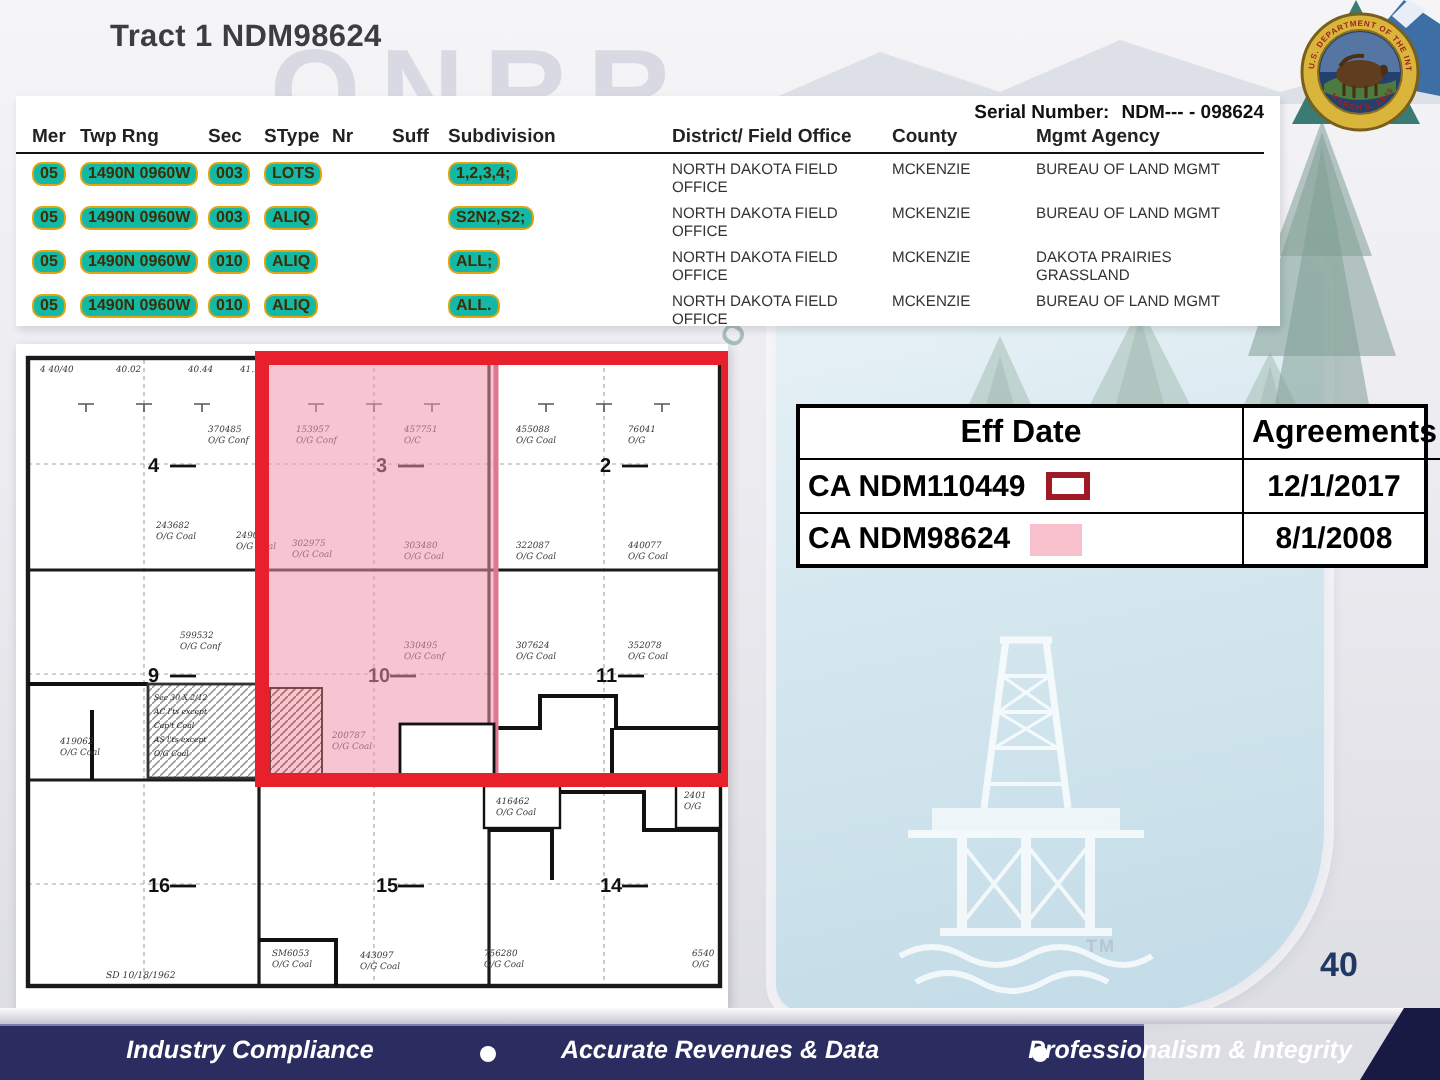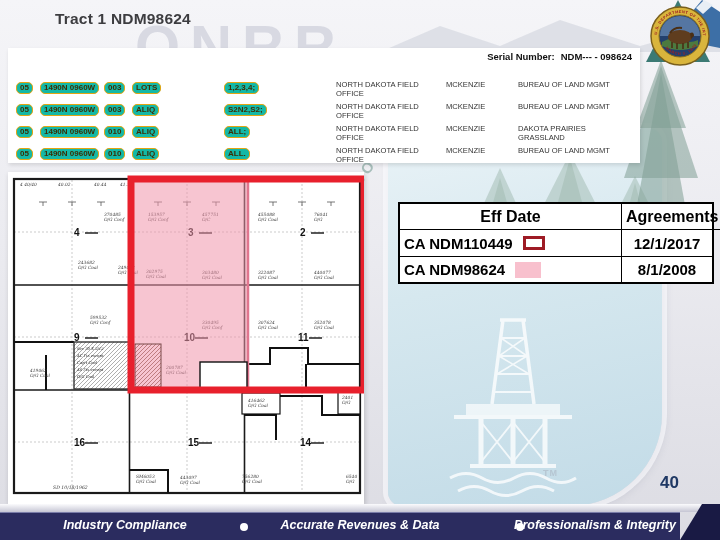--- a/index.html
+++ b/index.html
@@ -64,21 +64,21 @@
   .agr-body .agr-row:first-child > div{border-top:none;}
   .agr-name{justify-content:flex-start !important;}
   .agr-date{justify-content:center !important;}
   .swatch{display:inline-block;width:22px;height:14px;margin-left:10px;}
   .sw-red-outline{border:3.5px solid #9e1b25;background:#fff;}
   .sw-pink-fill{background:#f8c0cd;width:26px;height:16px;}
 
   
   .footer-band{position:absolute;left:0;bottom:28px;width:720px;height:8px;z-index:7;
                background:linear-gradient(#fbfbfd,#c6c6d4);}
-  .footer{position:absolute;left:0;bottom:0;width:680px;height:28px;z-index:7;background:#2b2c5f;
+  .footer{position:absolute;left:0;bottom:0;width:572px;height:28px;z-index:7;background:#2b2c5f;
           border-top:1px solid #7a7da8;color:#fff;}
   .footer-item{position:absolute;top:5px;font-size:12.5px;font-weight:bold;font-style:italic;
                text-align:center;}
   .fi-1{left:20px;width:210px;} .fi-2{left:235px;width:250px;} .fi-3{left:480px;width:230px;}
   .footer-dot{position:absolute;top:10px;width:8px;height:8px;border-radius:50%;background:#fff;}
   .fd-1{left:240px;} .fd-2{left:516px;}
   .footer-wedge{position:absolute;right:0;bottom:0;width:40px;height:36px;z-index:8;
                 background:#191a44;clip-path:polygon(55% 0,100% 0,100% 100%,0 100%);}
 </style>
 </head>
@@ -161,20 +161,32 @@
     </text>
     <text font-size="4" fill="#9e2222" font-weight="bold" letter-spacing="0.6">
       <textPath href="#arcBot" startOffset="22%">MARCH 3, 1849</textPath>
     </text>
   </svg>
 
   <div class="lease-panel">
     <div class="serial">
       <span>Serial Number:</span><span class="v">NDM--- - 098624</span>
     </div>
+    <div class="lease-grid lease-headers" id="lease-headers">
+        <div>Mer</div>
+        <div>Twp Rng</div>
+        <div>Sec</div>
+        <div>SType</div>
+        <div>Nr</div>
+        <div>Suff</div>
+        <div>Subdivision</div>
+        <div>District/ Field Office</div>
+        <div>County</div>
+        <div>Mgmt Agency</div>
+      </div>
     <div class="lease-rows" id="lease-rows">
         <div class="lease-grid lease-row">
           <div><span class="pill">05</span></div>
           <div><span class="pill">1490N 0960W</span></div>
           <div><span class="pill">003</span></div>
           <div><span class="pill">LOTS</span></div>
           <div></div>
           <div></div>
           <div><span class="pill">1,2,3,4;</span></div>
           <div class="cell-sm">NORTH DAKOTA FIELD OFFICE</div>

